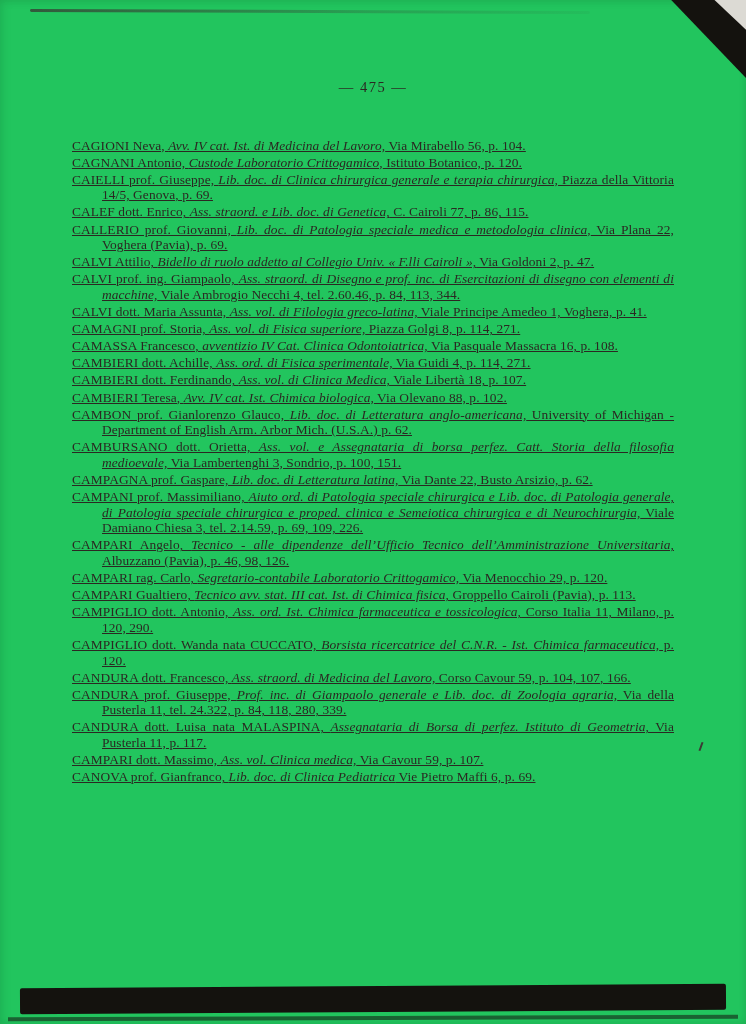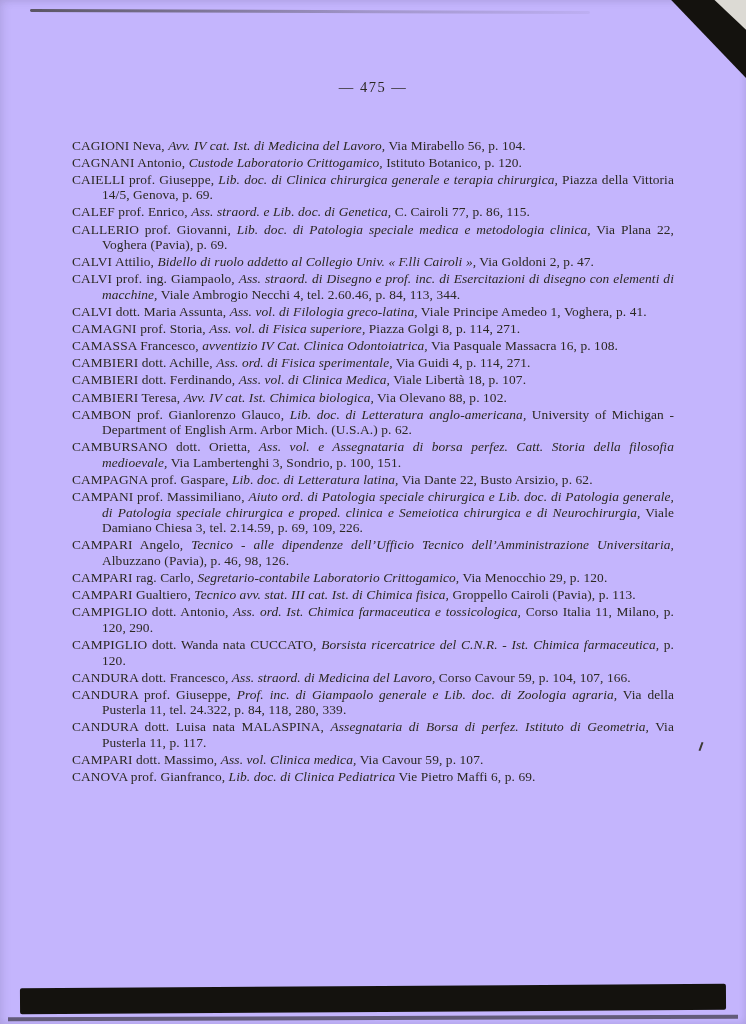--- a/index.html
+++ b/index.html
@@ -5,21 +5,21 @@
   html, body { margin: 0; padding: 0; }
   body {
     width: 746px; height: 1024px;
     background: #fbfaf7;
     overflow: hidden;
     position: relative;
     font-family: "Liberation Serif", serif;
   }
   .scan-page {
     position: absolute; inset: 0;
-    background: #c4b5fd;
+    background: #22c55e;
     box-shadow: inset 4px 0 10px rgba(0,0,0,0.06), inset 0 3px 8px rgba(0,0,0,0.04), inset -2px 0 6px rgba(0,0,0,0.05);
   }
   
   .artifact { position: absolute; pointer-events: none; }
   .top-streak {
     left: 30px; top: 10px; width: 560px; height: 3px;
     background: linear-gradient(90deg, rgba(55,53,48,0.75), rgba(55,53,48,0.25) 60%, rgba(55,53,48,0.05));
     transform: rotate(0.2deg);
     border-radius: 2px;
   }
@@ -64,39 +64,40 @@
     letter-spacing: 1.5px;
     margin-bottom: 42px;
     color: #2b2822;
   }
   .entries { text-align: justify; }
   .entry {
     margin: 0 0 1.5px 0;
     padding-left: 30px;
     text-indent: -30px;
     text-align: justify;
+    text-decoration: underline;
   }
   .entry i { font-style: italic; }
 </style>
 </head>
 <body>
 
 <div class="scan-page">
 
   <div class="artifact top-streak"></div>
   <div class="artifact corner-dark"></div>
   <div class="artifact corner-fold"></div>
 
   <div class="content">
     <div class="page-number">— 475 —</div>
     <div class="entries">
         <p class="entry"><span>CAGIONI Neva, </span><i>Avv. IV cat. Ist. di Medicina del Lavoro,</i><span> Via Mirabello 56, p. 104.</span></p>
         <p class="entry"><span>CAGNANI Antonio, </span><i>Custode Laboratorio Crittogamico,</i><span> Istituto Botanico, p. 120.</span></p>
         <p class="entry"><span>CAIELLI prof. Giuseppe, </span><i>Lib. doc. di Clinica chirurgica generale e terapia chirurgica,</i><span> Piazza della Vittoria 14/5, Genova, p. 69.</span></p>
-        <p class="entry"><span>CALEF prof. Enrico, </span><i>Ass. straord. e Lib. doc. di Genetica,</i><span> C. Cairoli 77, p. 86, 115.</span></p>
+        <p class="entry"><span>CALEF dott. Enrico, </span><i>Ass. straord. e Lib. doc. di Genetica,</i><span> C. Cairoli 77, p. 86, 115.</span></p>
         <p class="entry"><span>CALLERIO prof. Giovanni, </span><i>Lib. doc. di Patologia speciale medica e metodologia clinica,</i><span> Via Plana 22, Voghera (Pavia), p. 69.</span></p>
         <p class="entry"><span>CALVI Attilio, </span><i>Bidello di ruolo addetto al Collegio Univ. « F.lli Cairoli »,</i><span> Via Goldoni 2, p. 47.</span></p>
         <p class="entry"><span>CALVI prof. ing. Giampaolo, </span><i>Ass. straord. di Disegno e prof. inc. di Esercitazioni di disegno con elementi di macchine,</i><span> Viale Ambrogio Necchi 4, tel. 2.60.46, p. 84, 113, 344.</span></p>
         <p class="entry"><span>CALVI dott. Maria Assunta, </span><i>Ass. vol. di Filologia greco-latina,</i><span> Viale Principe Amedeo 1, Voghera, p. 41.</span></p>
         <p class="entry"><span>CAMAGNI prof. Storia, </span><i>Ass. vol. di Fisica superiore,</i><span> Piazza Golgi 8, p. 114, 271.</span></p>
         <p class="entry"><span>CAMASSA Francesco, </span><i>avventizio IV Cat. Clinica Odontoiatrica,</i><span> Via Pasquale Massacra 16, p. 108.</span></p>
         <p class="entry"><span>CAMBIERI dott. Achille, </span><i>Ass. ord. di Fisica sperimentale,</i><span> Via Guidi 4, p. 114, 271.</span></p>
         <p class="entry"><span>CAMBIERI dott. Ferdinando, </span><i>Ass. vol. di Clinica Medica,</i><span> Viale Libertà 18, p. 107.</span></p>
         <p class="entry"><span>CAMBIERI Teresa, </span><i>Avv. IV cat. Ist. Chimica biologica,</i><span> Via Olevano 88, p. 102.</span></p>
         <p class="entry"><span>CAMBON prof. Gianlorenzo Glauco, </span><i>Lib. doc. di Letteratura anglo-americana,</i><span> University of Michigan - Department of English Arm. Arbor Mich. (U.S.A.) p. 62.</span></p>

